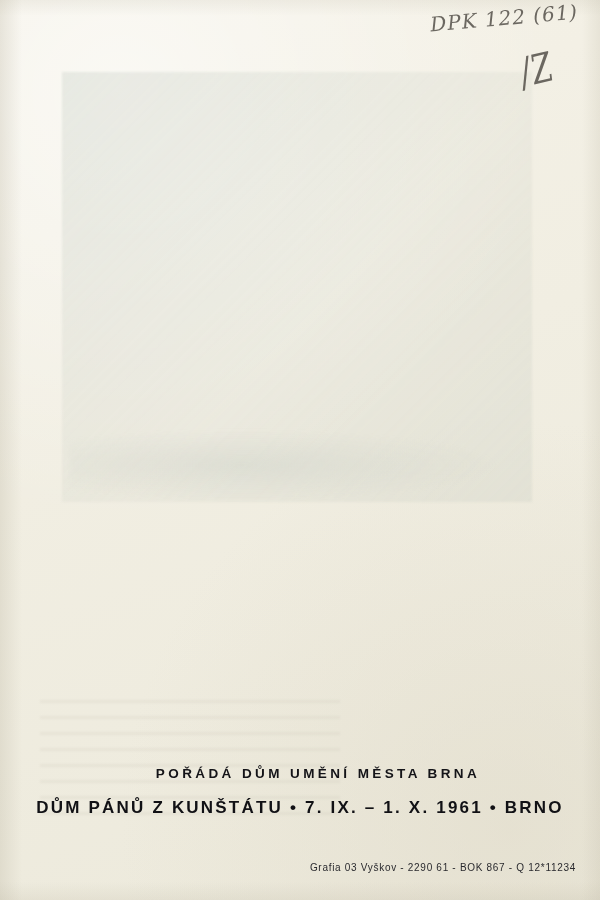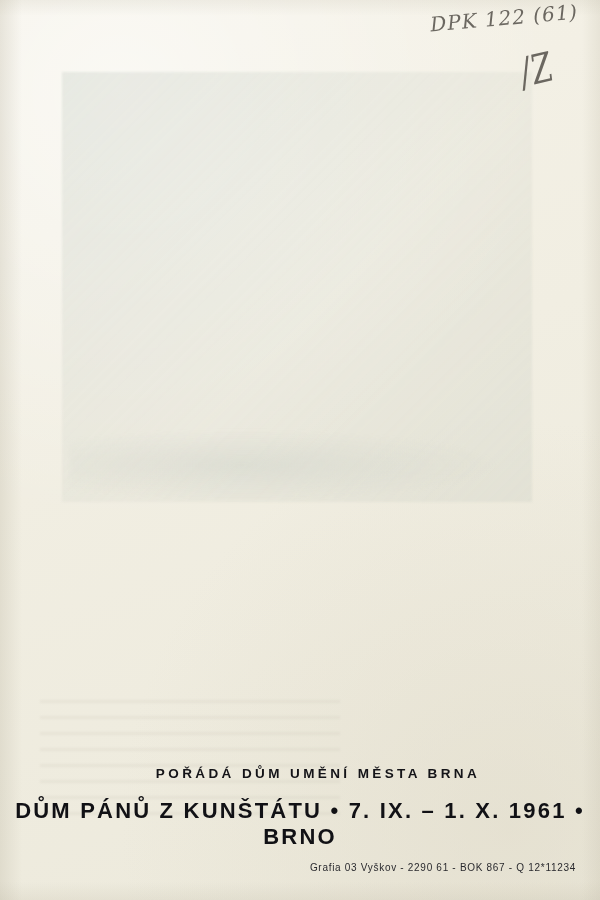--- a/index.html
+++ b/index.html
@@ -149,21 +149,21 @@
   .footer { position: absolute; left: 0; right: 0; top: 766px; text-align: center; }
   #organiser-line {
     font-size: 13.5px;
     font-weight: bold;
     letter-spacing: 3.4px;
     color: #141418;
     padding-left: 36px;
   }
   #venue-line {
     margin-top: 17px;
-    font-size: 22px;
+    font-size: 17px;
     font-weight: bold;
     letter-spacing: 2.2px;
     color: #111115;
   }
   #imprint {
     position: absolute;
     left: 0;
     right: 24px;
     top: 862px;
     text-align: right;

